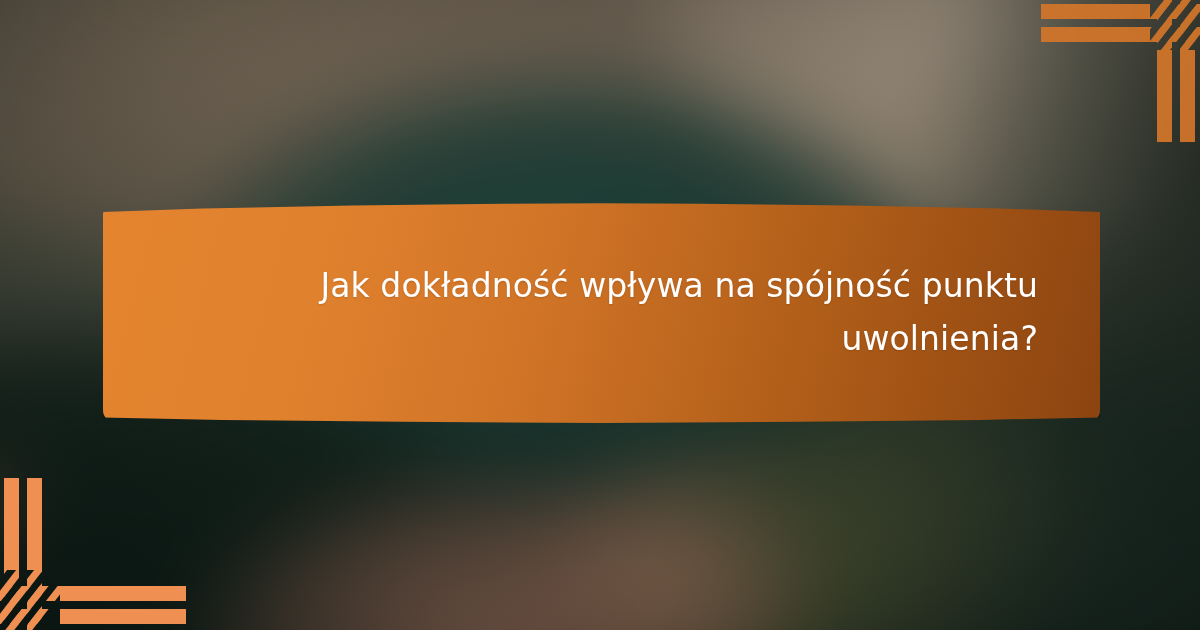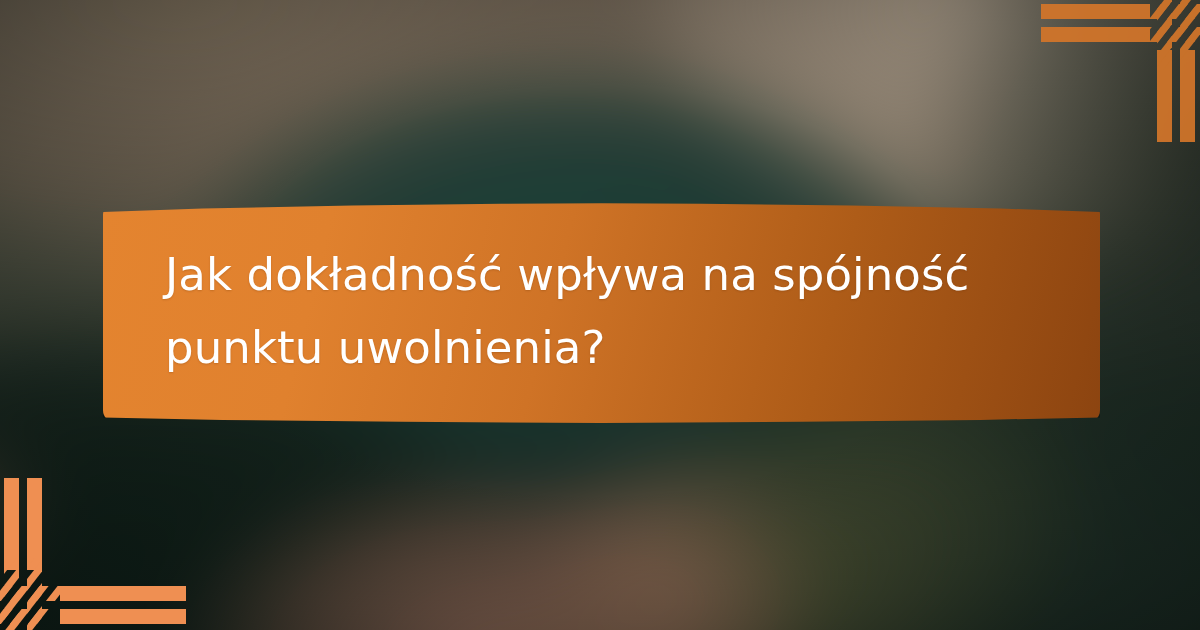--- a/index.html
+++ b/index.html
@@ -192,24 +192,24 @@
   }
   #quote-card-inner {
     width: 100%;
     padding: 0 62px;
     box-sizing: border-box;
   }
   #quote-text {
     margin: 0;
     color: #ffffff;
     font-family: "DejaVu Sans", "Liberation Sans", sans-serif;
-    font-size: 45px;
+    font-size: 33px;
     font-weight: 400;
     line-height: 1.62;
-    text-align: left;
+    text-align: right;
     letter-spacing: 0.1px;
     text-shadow: 0 1px 2px rgba(90,40,5,0.22);
   }
 </style>
 </head>
 <body>
 
 <div id="stage">
 
   <div id="photo-bg">

